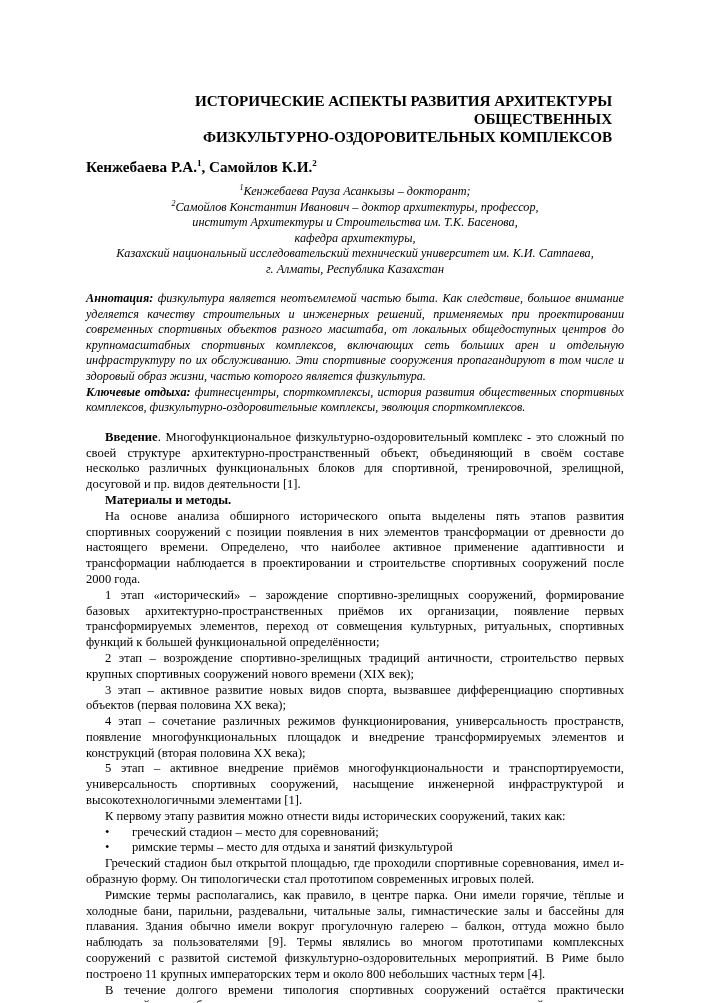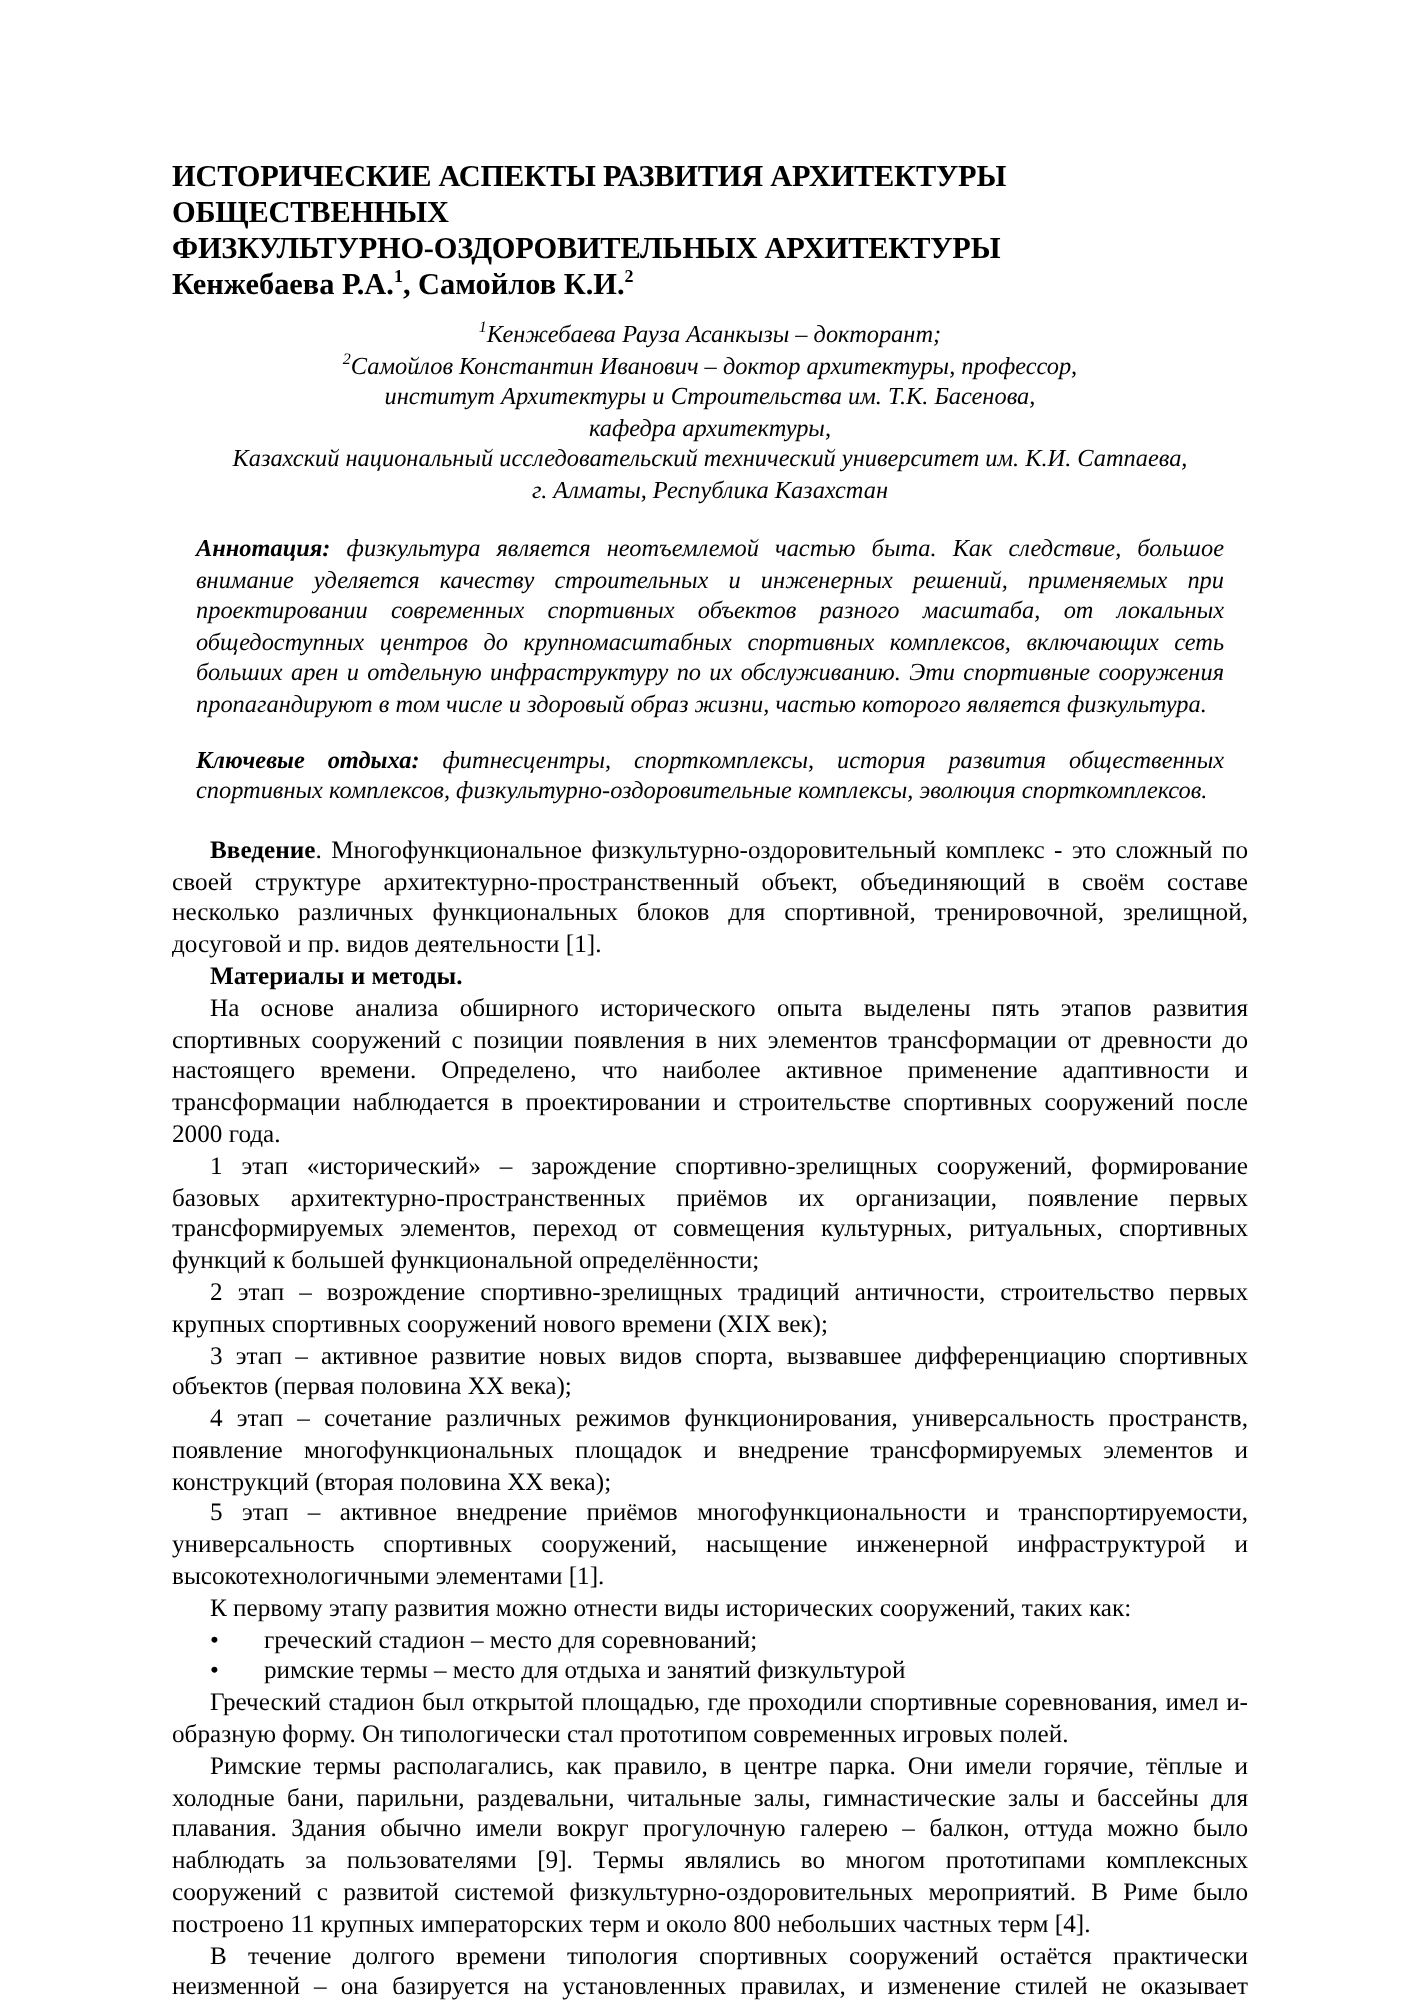--- a/index.html
+++ b/index.html
@@ -1,40 +1,40 @@
 <!DOCTYPE html>
 <html><head>
 <meta charset="utf-8">
 <style>
   html, body { margin: 0; padding: 0; background: #ffffff; }
   body { width: 709px; height: 1003px; position: relative; overflow: hidden;
          font-family: "Liberation Serif", "DejaVu Serif", serif; color: #000; }
   .page { position: absolute; left: 86px; top: 80px; width: 538px; }
-  .title { text-align: left; font-weight: bold; font-size: 15.2px; line-height: 18px; margin: 0; letter-spacing: -0.1px; }
+  .title { text-align: right; font-weight: bold; font-size: 15.2px; line-height: 18px; margin: 12px; letter-spacing: -0.1px; }
   .authors { text-align: left; font-weight: bold; font-size: 15.2px; line-height: 18px; margin: 0; }
   .authors sup { font-size: 9px; vertical-align: 6px; line-height: 0; }
   .affil { margin-top: 8px; text-align: center; font-style: italic; font-size: 12.2px; line-height: 15.5px; }
   .affil sup { font-size: 8px; vertical-align: 5px; line-height: 0; }
   .affil div { white-space: nowrap; }
   .abstract { margin-top: 14px; font-style: italic; font-size: 12.2px; line-height: 15.6px; text-align: justify; }
-  .abstract p { margin: 12px; }
+  .abstract p { margin: 0; }
   .abstract b { font-style: italic; }
   .body { margin-top: 14px; font-size: 12.6px; line-height: 15.8px; text-align: justify; }
   .body p { margin: 0; text-indent: 19px; }
   .body p.heading { font-weight: bold; }
   .body .bullet { text-indent: 0; padding-left: 0; display: flex; }
   .body .bullet .dot { width: 46px; padding-left: 19px; box-sizing: border-box; flex: none; }
 </style>
 </head>
 <body>
 
 <div class="page">
   <p class="title">
     <span>ИСТОРИЧЕСКИЕ АСПЕКТЫ РАЗВИТИЯ АРХИТЕКТУРЫ ОБЩЕСТВЕННЫХ</span><br>
-    <span>ФИЗКУЛЬТУРНО-ОЗДОРОВИТЕЛЬНЫХ АРХИТЕКТУРЫ</span>
+    <span>ФИЗКУЛЬТУРНО-ОЗДОРОВИТЕЛЬНЫХ КОМПЛЕКСОВ</span>
   </p>
   <p class="authors">
     <span>Кенжебаева Р.А.</span><sup>1</sup><span>, </span><span>Самойлов К.И.</span><sup>2</sup>
   </p>
 
   <div class="affil">
     <div><sup>1</sup><span>Кенжебаева Рауза Асанкызы – докторант;</span></div>
     <div><sup>2</sup><span>Самойлов Константин Иванович – доктор архитектуры, профессор,</span></div>
     <div>институт Архитектуры и Строительства им. Т.К. Басенова,</div>
     <div>кафедра архитектуры,</div>

